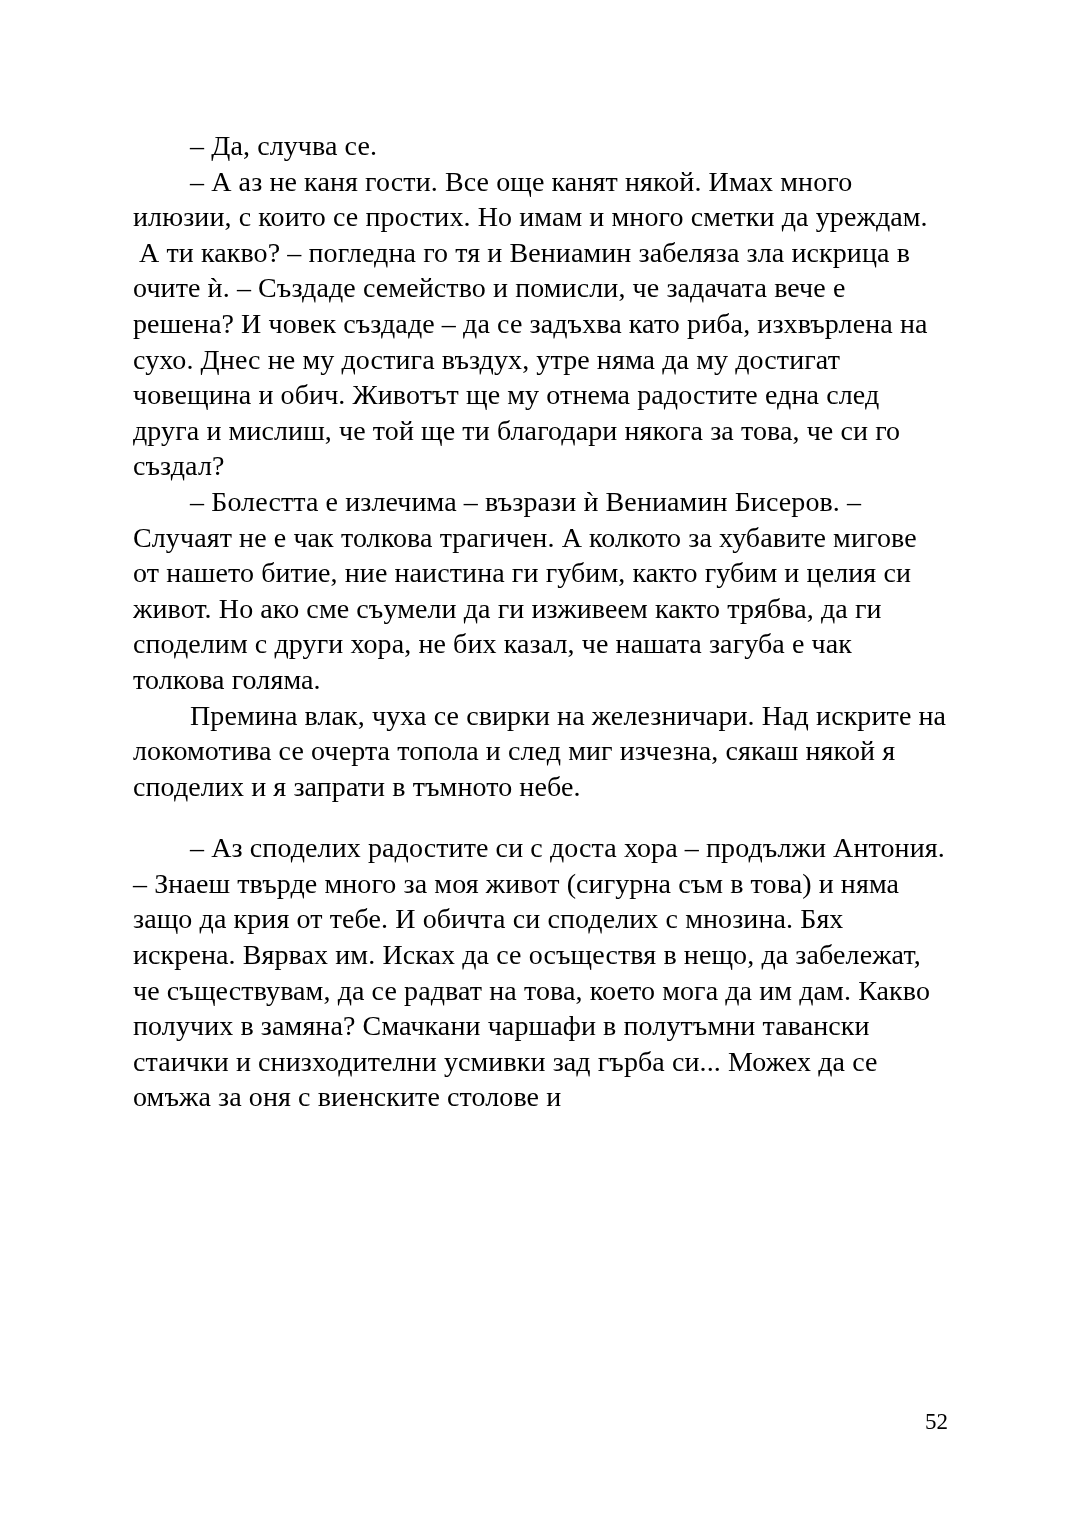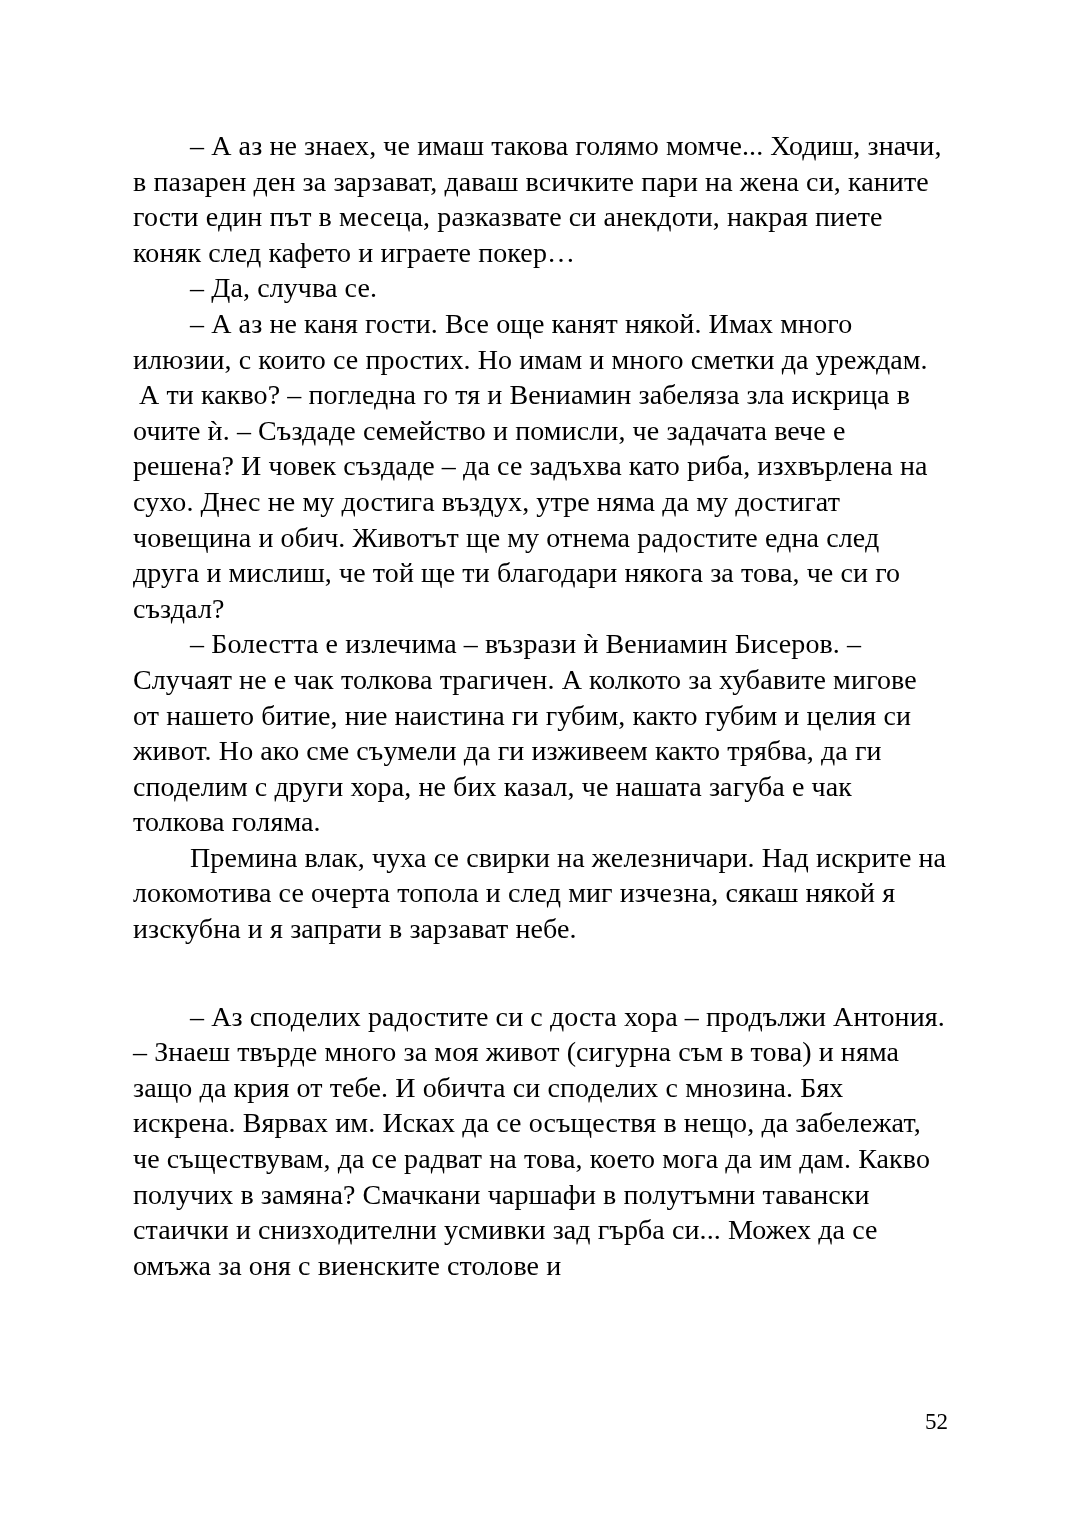--- a/index.html
+++ b/index.html
@@ -31,38 +31,37 @@
     margin: 0;
     padding: 0;
   }
   p.indent {
     text-indent: 57px;
   }
   p.flush {
     text-indent: 6px;
   }
   p.gap {
-    margin-top: 52px;
+    margin-top: 26px;
   }
   .page-number {
     position: absolute;
     top: 1408px;
     right: 132px;
     font-size: 23px;
     line-height: 28px;
     color: #000000;
   }
 </style>
 </head>
 <body>
 
 <div class="page">
   <div class="text-block">
-    <p class="indent">– А аз не знаех, че имаш такова голямо момче... Ходиш, значи, в пазарен ден за зарзават, даваш всичките пари на жена си, каните гости един път в месеца, разказвате си анекдоти, накрая пиете коняк след кафето и играете покер…</p>
     <p class="indent">– Да, случва се.</p>
     <p class="indent">– А аз не каня гости. Все още канят някой. Имах много илюзии, с които се простих. Но имам и много сметки да уреждам.</p>
     <p class="flush">А ти какво? – погледна го тя и Вениамин забеляза зла искрица в очите ѝ. – Създаде семейство и помисли, че задачата вече е решена? И човек създаде – да се задъхва като риба, изхвърлена на сухо. Днес не му достига въздух, утре няма да му достигат човещина и обич. Животът ще му отнема радостите една след друга и мислиш, че той ще ти благодари някога за това, че си го създал?</p>
     <p class="indent">– Болестта е излечима – възрази ѝ Вениамин Бисеров. – Случаят не е чак толкова трагичен. А колкото за хубавите мигове от нашето битие, ние наистина ги губим, както губим и целия си живот. Но ако сме съумели да ги изживеем както трябва, да ги споделим с други хора, не бих казал, че нашата загуба е чак толкова голяма.</p>
-    <p class="indent">Премина влак, чуха се свирки на железничари. Над искрите на локомотива се очерта топола и след миг изчезна, сякаш някой я изскубна и я запрати в зарзават небе.</p>
+    <p class="indent">Премина влак, чуха се свирки на железничари. Над искрите на локомотива се очерта топола и след миг изчезна, сякаш някой я споделих и я запрати в тъмното небе.</p>
     <p class="indent gap">– Аз споделих радостите си с доста хора – продължи Антония. – Знаеш твърде много за моя живот (сигурна съм в това) и няма защо да крия от тебе. И обичта си споделих с мнозина. Бях искрена. Вярвах им. Исках да се осъществя в нещо, да забележат, че съществувам, да се радват на това, което мога да им дам. Какво получих в замяна? Смачкани чаршафи в полутъмни тавански стаички и снизходителни усмивки зад гърба си... Можех да се омъжа за оня с виенските столове и</p>
   </div>
   <div class="page-number">52</div>
 </div>
 
 </body></html>

